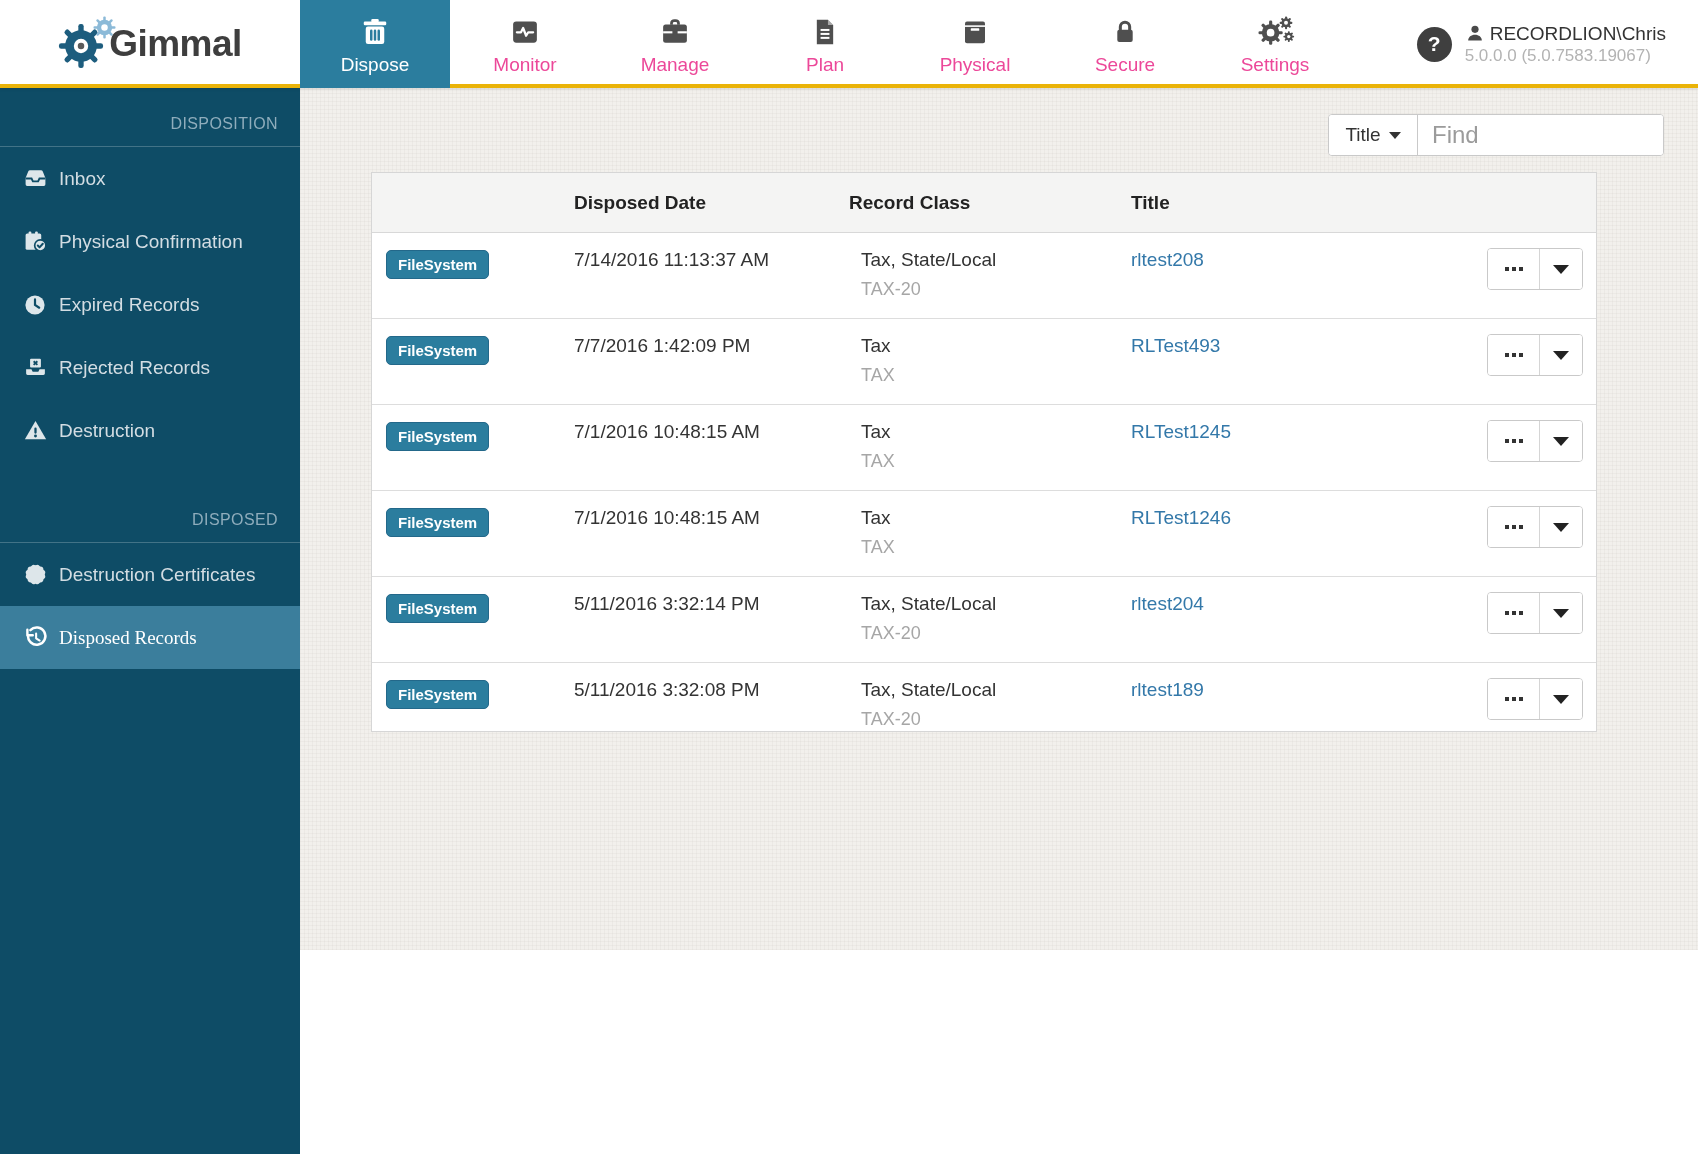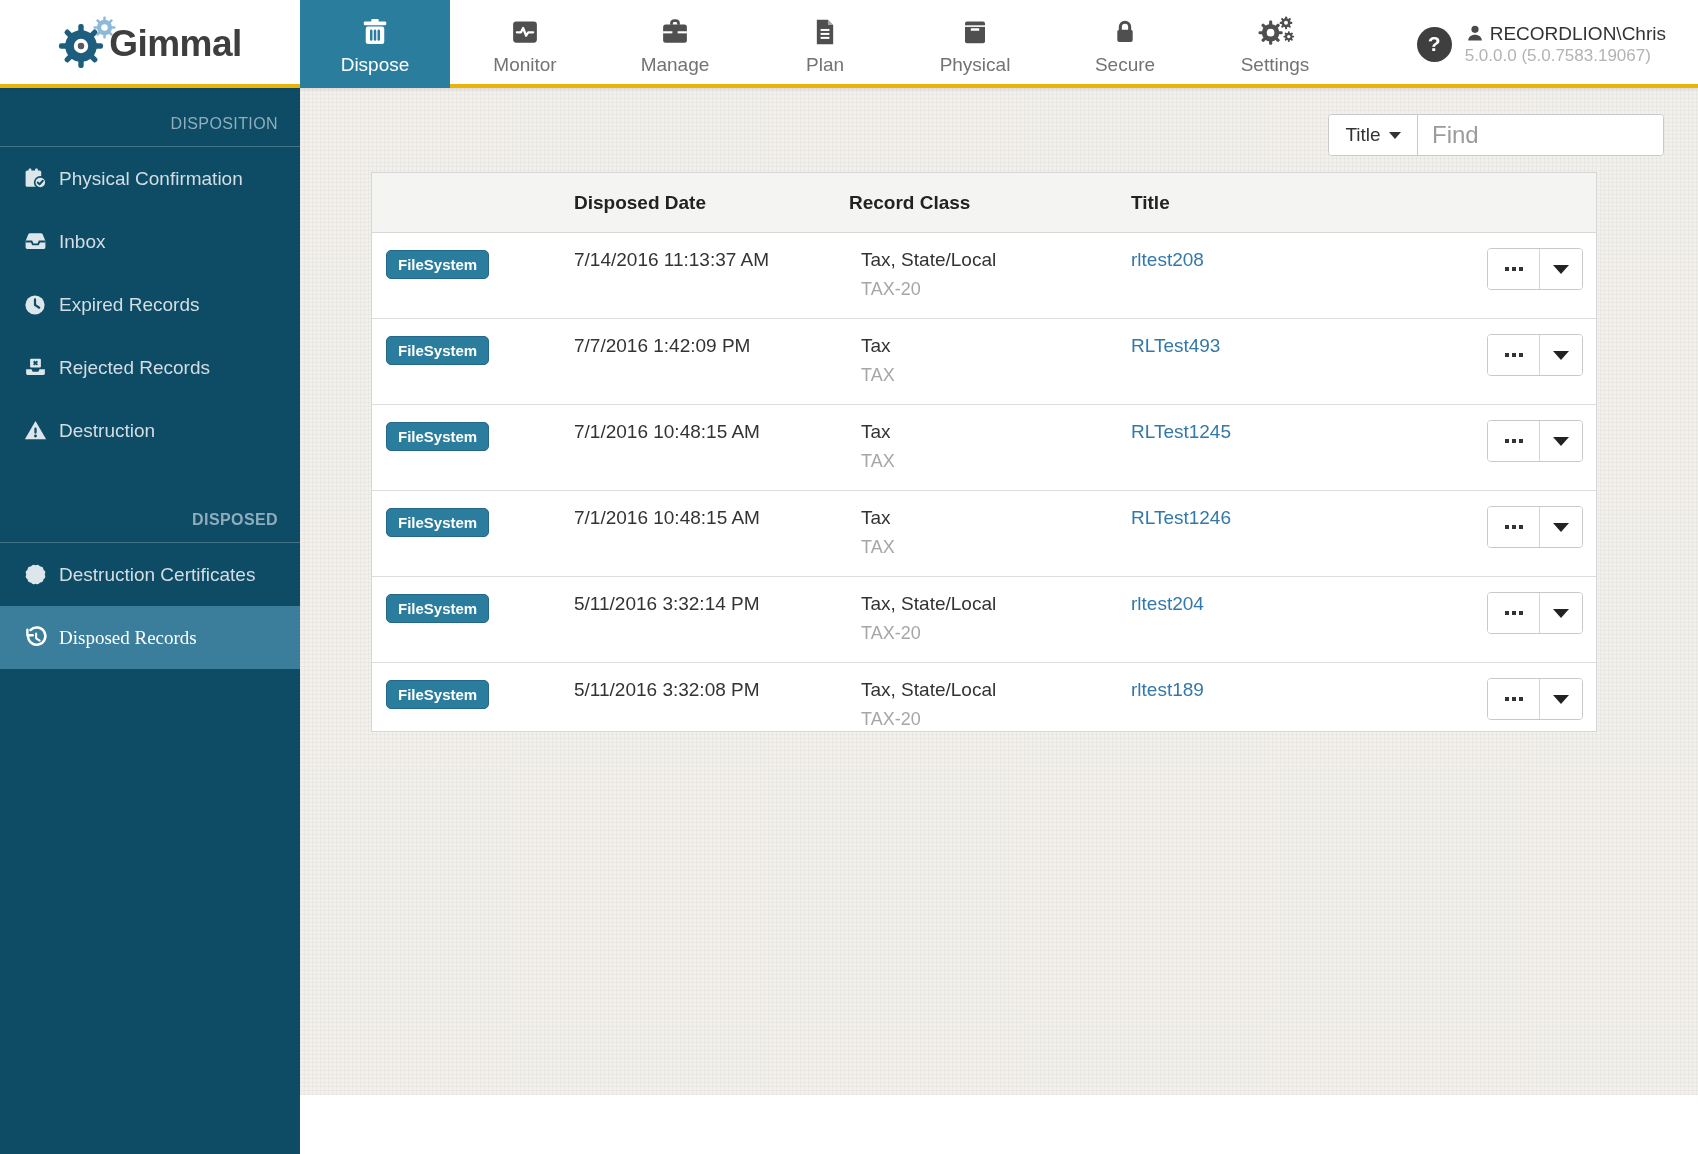--- a/index.html
+++ b/index.html
@@ -21,21 +21,21 @@
   }
   .logo-gears { position:relative; width:58px; height:58px; flex:0 0 auto; }
   .gear-big   { position:absolute; left:0; top:8px; width:46px; height:46px; }
   .gear-small { position:absolute; left:35px; top:1px; width:23px; height:23px; }
   .logo-text  { font-size:37px; font-weight:600; color:#3e3e3e; letter-spacing:-0.5px; margin-left:-7px; }
 
   .tabs { position:absolute; left:300px; top:0; height:88px; display:flex; }
   .tab {
     width:150px; height:88px; display:flex; flex-direction:column;
     align-items:center; justify-content:center; gap:7px;
-    color:#737373; cursor:pointer;
+    color:#ec4899; cursor:pointer;
   }
   .tab .nav-ico { height:34px; display:flex; align-items:flex-end; justify-content:center; color:#4f4f4f; }
   .tab-label { font-size:19px; }
   .tab.active { background:#2b7d9e; color:#fff; }
   .tab.active .nav-ico { color:#fff; }
 
   .userarea {
     position:absolute; right:32px; top:0; height:88px;
     display:flex; align-items:center; gap:13px;
   }
@@ -58,25 +58,25 @@
     padding:27px 22px 13px 22px; font-size:16px; color:#8fadbc; letter-spacing:0.4px;
   }
   .side-divider { height:1px; background:rgba(255,255,255,0.22); }
   .side-item {
     height:63px; display:flex; align-items:center; gap:11px;
     padding-left:22px; color:#d3dde3; font-size:19px; cursor:pointer;
   }
   .side-item .side-ico { width:26px; height:26px; display:flex; align-items:center; justify-content:center; color:#dde6ea; flex:0 0 auto; }
   .side-item.active { background:#3b7e9c; color:#fff;font-family:Liberation Serif, serif; }
   .side-item.active .side-ico { color:#fff; }
-  .side-section-2 { margin-top:22px;font-weight:bold; }
+  .side-section-2 { margin-top:22px; }
 
   
   .content {
-    position:absolute; left:300px; top:88px; width:1398px; height:1007px;
+    position:absolute; left:300px; top:88px; width:1398px; height:862px;
     background-color:#f2f0ec;
     background-image:
       repeating-linear-gradient(90deg, rgba(120,110,100,0.05) 0 1px, transparent 1px 4px),
       repeating-linear-gradient(0deg, rgba(120,110,100,0.05) 0 1px, transparent 1px 4px);
     padding-left: 16px;
   }
 
   .filterbar {
     position:absolute; top:26px; right:34px; height:42px;
     display:flex; border:1px solid #c9c9c9; border-radius:4px;
@@ -270,38 +270,38 @@
   </div>
 </header>
 
 <aside class="sidebar">
   <div class="side-label">DISPOSITION</div>
   <div class="side-divider"></div>
 
   <div class="side-item">
     <span class="side-ico">
       <svg viewBox="0 0 24 24" width="25" height="25" fill="currentColor">
+        <path d="M2.5 11.6 5 5.2A1.9 1.9 0 0 1 6.8 4h10.4a1.9 1.9 0 0 1 1.8 1.2l2.5 6.4v6A1.5 1.5 0 0 1 20 19.1H4a1.5 1.5 0 0 1-1.5-1.5z"></path>
+        <path d="M2.5 12h5.7l1.3 2.7h5l1.3-2.7h5.7" stroke="#0e4c66" stroke-width="1.8" fill="none"></path>
+      </svg>
+    </span>
+    <span>Inbox</span>
+  </div>
+
+  <div class="side-item">
+    <span class="side-ico">
+      <svg viewBox="0 0 24 24" width="25" height="25" fill="currentColor">
         <rect x="2.5" y="4.2" width="15" height="15.8" rx="1.6"></rect>
         <rect x="5.4" y="2.4" width="2.6" height="3.6" rx="1"></rect>
         <rect x="11.6" y="2.4" width="2.6" height="3.6" rx="1"></rect>
         <circle cx="16.6" cy="15.8" r="5.4" stroke="#0e4c66" stroke-width="1.6"></circle>
         <path d="M14.2 15.8l1.7 1.8 3.1-3.4" stroke="#0e4c66" stroke-width="1.9" fill="none" stroke-linecap="round" stroke-linejoin="round"></path>
       </svg>
     </span>
     <span>Physical Confirmation</span>
-  </div>
-
-  <div class="side-item">
-    <span class="side-ico">
-      <svg viewBox="0 0 24 24" width="25" height="25" fill="currentColor">
-        <path d="M2.5 11.6 5 5.2A1.9 1.9 0 0 1 6.8 4h10.4a1.9 1.9 0 0 1 1.8 1.2l2.5 6.4v6A1.5 1.5 0 0 1 20 19.1H4a1.5 1.5 0 0 1-1.5-1.5z"></path>
-        <path d="M2.5 12h5.7l1.3 2.7h5l1.3-2.7h5.7" stroke="#0e4c66" stroke-width="1.8" fill="none"></path>
-      </svg>
-    </span>
-    <span>Inbox</span>
   </div>
 
   <div class="side-item">
     <span class="side-ico">
       <svg viewBox="0 0 24 24" width="24" height="24" fill="currentColor">
         <circle cx="12" cy="12" r="9.6"></circle>
         <path d="M12 6.4V12l4.2 2.7" stroke="#0e4c66" stroke-width="2.2" fill="none" stroke-linecap="round"></path>
       </svg>
     </span>
     <span>Expired Records</span>

